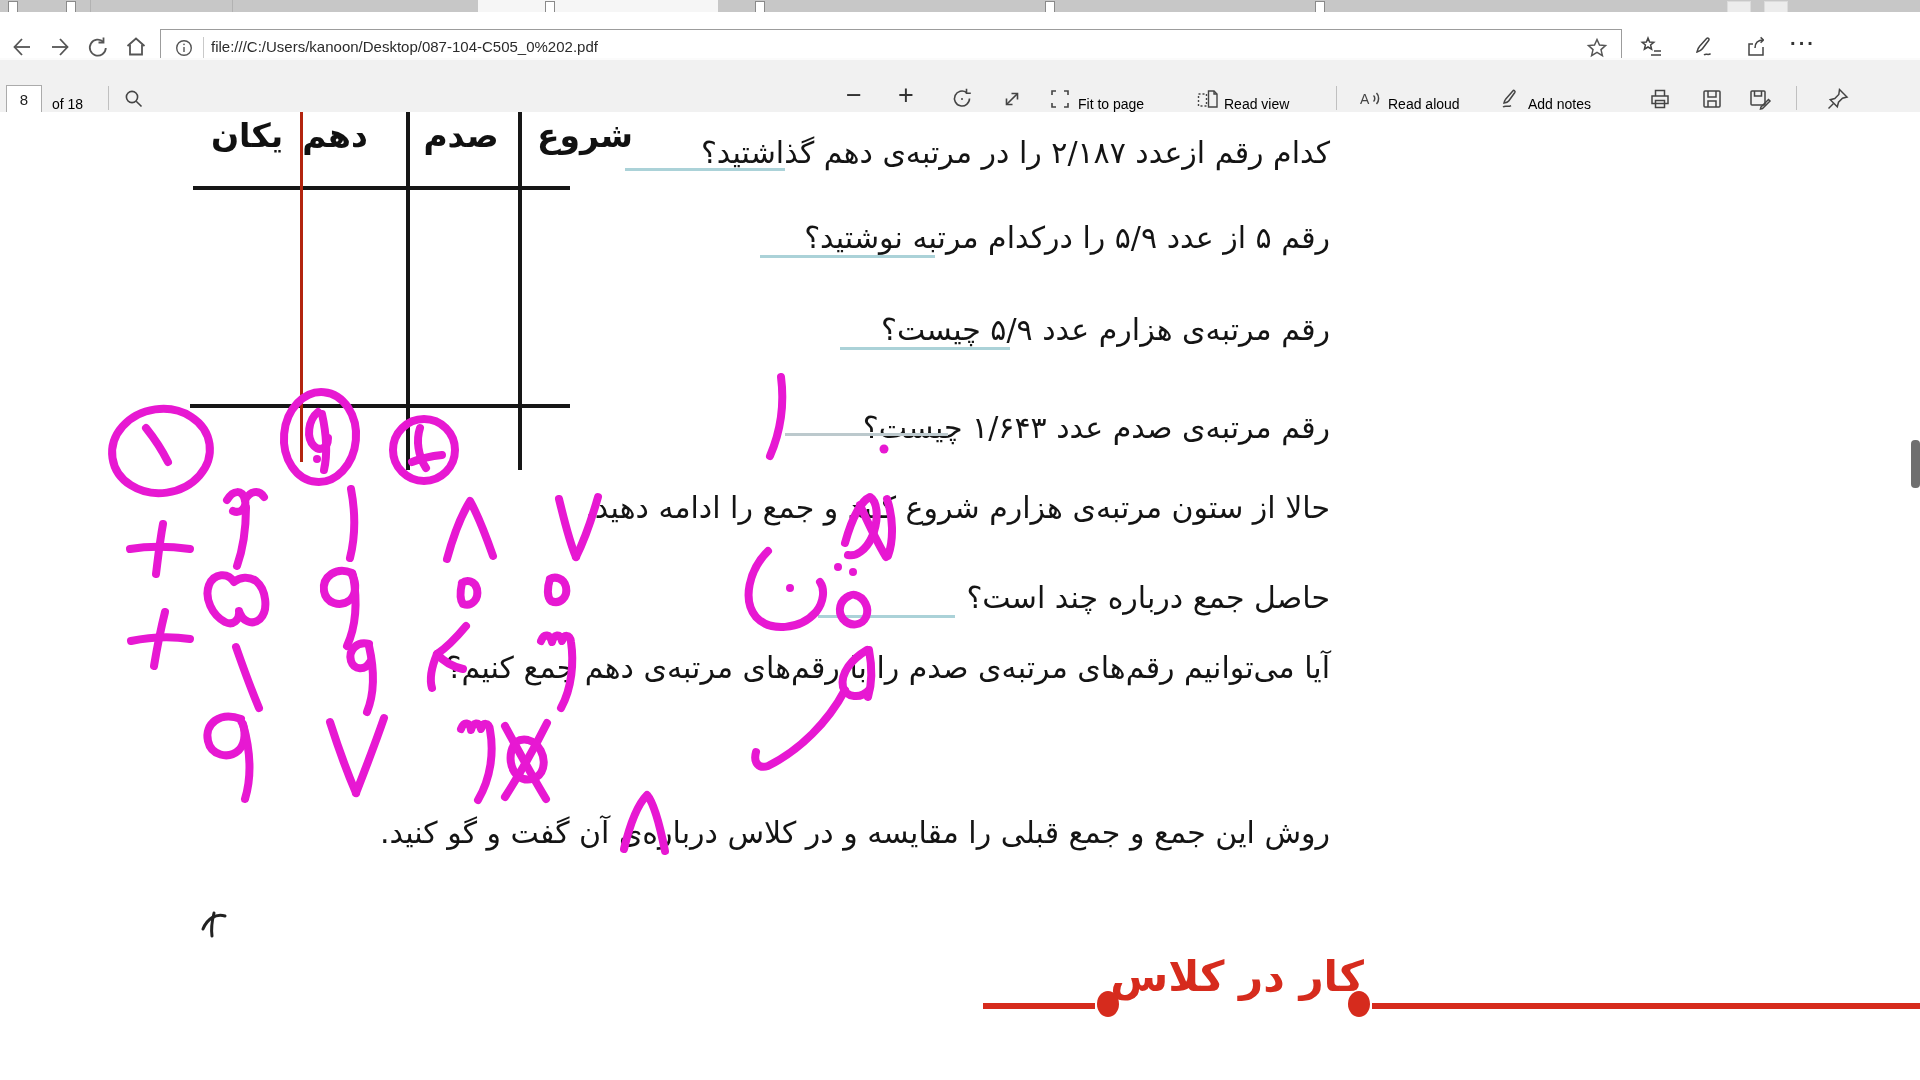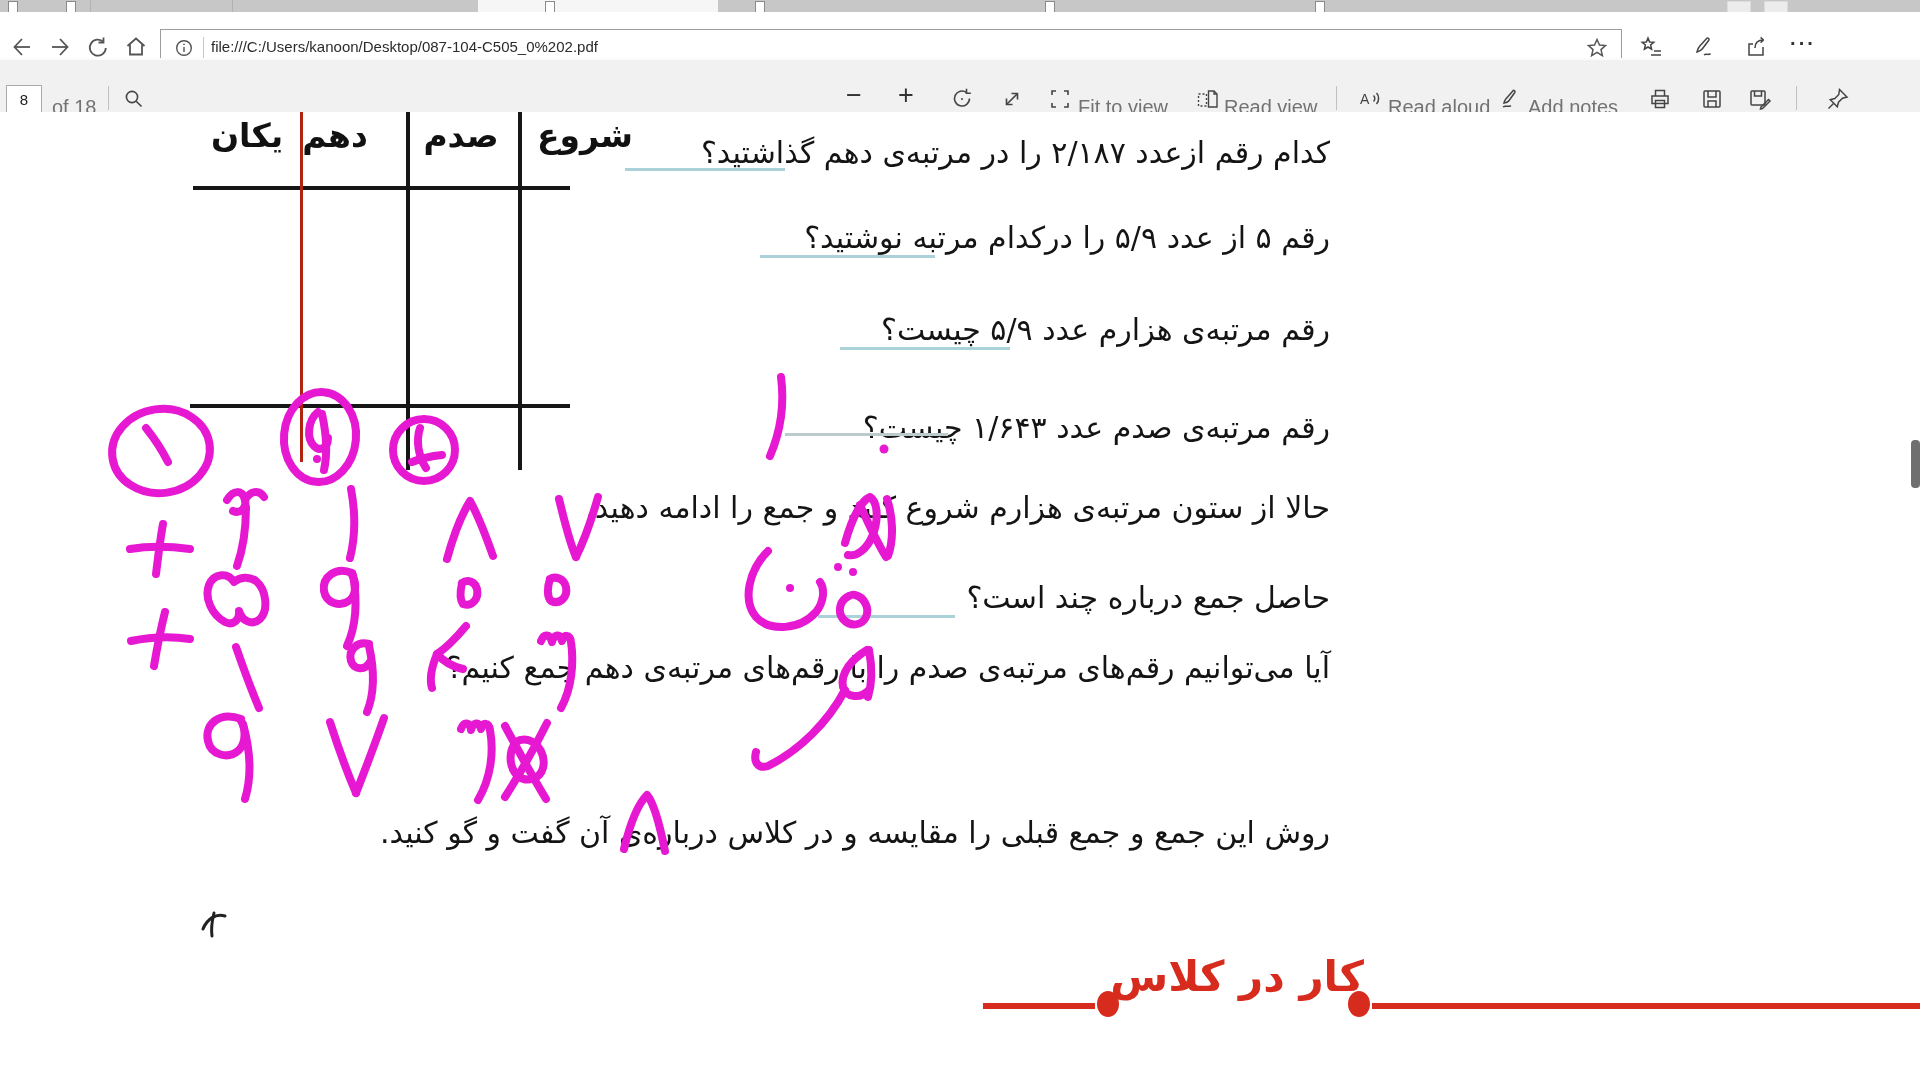--- a/index.html
+++ b/index.html
@@ -16,21 +16,21 @@
 
   
   #addressbar{left:0;top:12px;width:1920px;height:46px;background:#ffffff;border-bottom:1px solid #d9d9d9;}
   .navbtn{position:absolute;top:23px;width:24px;height:24px;color:#555;}
   #urlbox{position:absolute;left:152px;top:17px;width:1460px;height:36px;background:#fff;border:1px solid #9c9c9c;margin-left:8px;}
   #urltext{position:absolute;left:50px;top:8px;font-size:15px;color:#2b2b2b;white-space:nowrap;}
   .icnsvg{display:block;}
 
   
   #pdfbar{left:0;top:58px;width:1920px;height:54px;background:#f1f1f1;border-top:2px solid #fbfbfb;border-bottom:1px solid #cfcfcf;}
-  .tb-label{position:absolute;top:36px;font-size:20px;color:#737373;white-space:nowrap;}
+  .tb-label{position:absolute;top:36px;font-size:14px;color:#000000;white-space:nowrap;}
   .tb-sep{position:absolute;top:26px;width:1px;height:24px;background:#c0c0c0;}
   #pagebox{position:absolute;left:6px;top:25px;width:34px;height:27px;background:#fff;border:1px solid #ababab;
     text-align:center;font-size:15px;color:#222;line-height:27px;}
   .tb-ico{position:absolute;top:27px;color:#444;}
   .pm{font-size:27px;color:#333;font-weight:400;line-height:22px;}
 
   
   #page{left:0;top:112px;width:1920px;height:968px;background:#fff;}
 
   .hline{position:absolute;background:#161616;}
@@ -165,21 +165,21 @@
         </svg>
     </div>
     <div class="tb-ico" style="left:1048px">
       <svg class="icnsvg" width="24" height="24" viewBox="0 0 24 24" fill="none" stroke="#444" stroke-width="1.6">
         <path d="M4 8 V4 H8"></path>
           <path d="M16 4 H20 V8"></path>
           <path d="M20 16 V20 H16"></path>
           <path d="M8 20 H4 V16"></path>
         </svg>
     </div>
-    <div class="tb-label" style="left:1078px">Fit to view</div>
+    <div class="tb-label" style="left:1078px">Fit to page</div>
     <div class="tb-ico" style="left:1196px">
       <svg class="icnsvg" width="24" height="24" viewBox="0 0 24 24" fill="none" stroke="#444" stroke-width="1.4">
         <rect x="2.5" y="7" width="8" height="12" stroke-dasharray="2 2"></rect>
         <path d="M12.5 4 H18 L21 7 V20 H12.5 Z"></path>
           <path d="M18 4 V7 H21"></path>
         </svg>
     </div>
     <div class="tb-label" style="left:1224px">Read view</div>
     <div class="tb-sep" style="left:1336px"></div>
     <div class="tb-ico" style="left:1358px">

